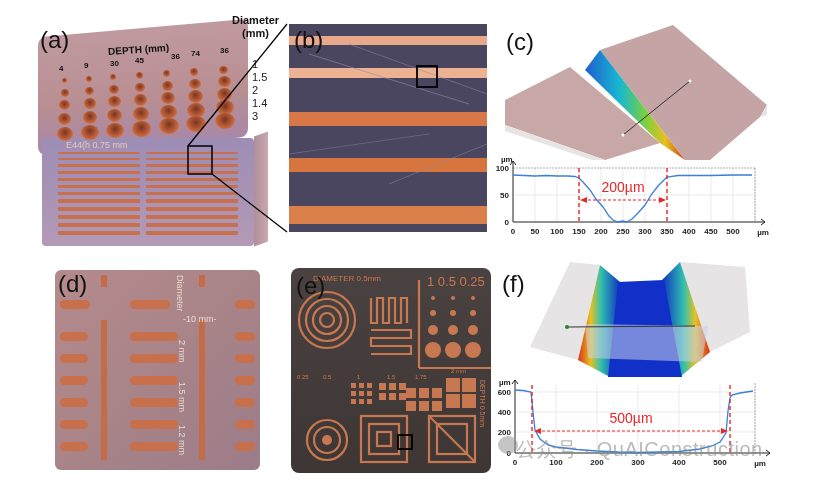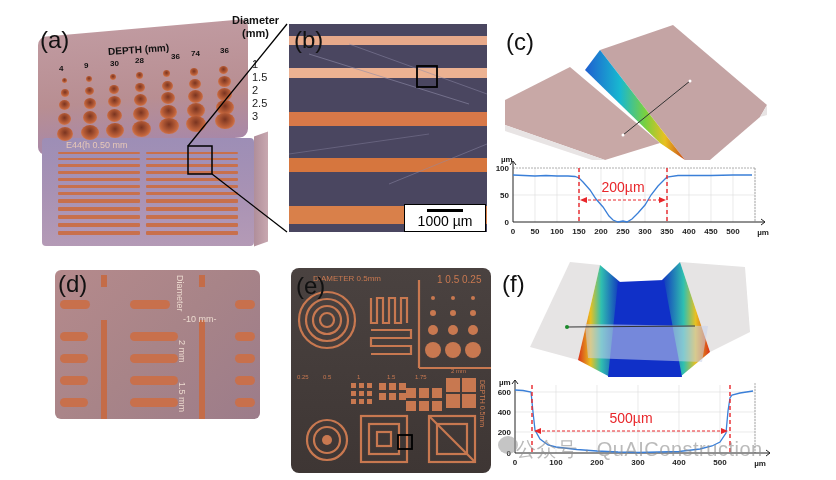--- a/index.html
+++ b/index.html
@@ -31,21 +31,21 @@
 
   
   #pc3d { left:505px; top:25px; width:262px; height:135px; }
 
   
   .chart-svg { position:absolute; }
   .watermark { position:absolute; left:516px; top:436px; font-size:20px; color:rgba(140,140,140,0.6); white-space:nowrap; letter-spacing:0.5px; }
   .wm-icon { position:absolute; left:498px; top:436px; width:20px; height:18px; border-radius:50%; background:rgba(150,150,150,0.55); }
 
   
-  #pd { left:55px; top:270px; width:205px; height:149px; background:linear-gradient(135deg,#b58a8c 0%,#a88488 50%,#9c7c8a 100%); border-radius:6px; }
+  #pd { left:55px; top:270px; width:205px; height:200px; background:linear-gradient(135deg,#b58a8c 0%,#a88488 50%,#9c7c8a 100%); border-radius:6px; }
   .dslot { position:absolute; height:9px; background:#c8704c; border-radius:5px; }
   .dvert { position:absolute; width:6px; background:#c46c48; }
   .dtext { position:absolute; color:#ecdacf; font-size:9px; writing-mode:vertical-rl; }
 
   
   #pe { left:291px; top:268px; width:200px; height:205px; background:linear-gradient(180deg,#4a4240 0%,#3e3634 100%); border-radius:8px; }
   .ecol { color:#c87850; }
 </style>
 </head>
 <body>
@@ -117,41 +117,41 @@
     <div class="groove" style="left:58px;top:207px;width:82px;height:4px"></div>
     <div class="groove" style="left:146px;top:207px;width:92px;height:4px"></div>
     <div class="groove" style="left:58px;top:215px;width:82px;height:4px"></div>
     <div class="groove" style="left:146px;top:215px;width:92px;height:4px"></div>
     <div class="groove" style="left:58px;top:223px;width:82px;height:4px"></div>
     <div class="groove" style="left:146px;top:223px;width:92px;height:4px"></div>
     <div class="groove" style="left:58px;top:231px;width:82px;height:4px"></div>
     <div class="groove" style="left:146px;top:231px;width:92px;height:4px"></div>
   </div>
 
-  <div class="abs" style="left:66px;top:140px;font-size:9px;color:#e8c8b8;">E44(h 0.50 mm</div>
+  <div class="abs" style="left:66px;top:140px;font-size:9px;color:#e8c8b8;">E44(h 0.75 mm</div>
 
   <div class="panel-label" style="left:40px;top:26px">(a)</div>
   <div class="depth-title">DEPTH (mm)</div>
   <div class="depth-num" style="left:59px;top:64px">4</div>
   <div class="depth-num" style="left:84px;top:61px">9</div>
   <div class="depth-num" style="left:110px;top:59px">30</div>
-  <div class="depth-num" style="left:135px;top:56px">28</div>
+  <div class="depth-num" style="left:135px;top:56px">45</div>
   <div class="depth-num" style="left:171px;top:52px">36</div>
   <div class="depth-num" style="left:191px;top:49px">74</div>
   <div class="depth-num" style="left:220px;top:46px">36</div>
 
   <div class="diam-title">
     <div>Diameter</div>
     <div>(mm)</div>
   </div>
   <div class="diam-list">
     <div>1</div>
     <div>1.5</div>
     <div>2</div>
-    <div>2.5</div>
+    <div>1.4</div>
     <div>3</div>
   </div>
 
   <svg class="abs" style="left:0;top:0" width="836" height="480">
     <rect x="188" y="146" width="24" height="28" fill="none" stroke="#000" stroke-width="1.5"></rect>
     <line x1="188" y1="146" x2="287" y2="24" stroke="#000" stroke-width="1.3"></line>
     <line x1="212" y1="174" x2="287" y2="232" stroke="#000" stroke-width="1.3"></line>
   </svg>
 </div>
 
@@ -161,24 +161,20 @@
   <div class="stripe" style="top:88px;height:14px;background:#d87848"></div>
   <div class="stripe" style="top:134px;height:14px;background:#d6763e"></div>
   <div class="stripe" style="top:182px;height:18px;background:#d9804a"></div>
   <svg class="abs" style="left:0;top:0" width="198" height="208">
     <line x1="20" y1="30" x2="180" y2="80" stroke="#8f8ba8" stroke-width="0.6"></line>
     <line x1="60" y1="20" x2="198" y2="70" stroke="#8f8ba8" stroke-width="0.5"></line>
     <line x1="100" y1="160" x2="198" y2="120" stroke="#8f8ba8" stroke-width="0.5"></line>
     <line x1="0" y1="130" x2="140" y2="110" stroke="#8f8ba8" stroke-width="0.4"></line>
     <rect x="128" y="42" width="20" height="21" fill="none" stroke="#000" stroke-width="1.8"></rect>
   </svg>
-  <div class="scalebox">
-    <div class="scalebar"></div>
-    <div class="scaletext">1000 µm</div>
-  </div>
 </div>
 <div class="panel-label" style="left:294px;top:26px">(b)</div>
 
 <svg class="abs" id="pc3d" viewBox="0 0 262 135">
   <defs>
     <linearGradient id="cband" x1="0" y1="0" x2="1" y2="0">
       <stop offset="0" stop-color="#1e5fd0"></stop>
       <stop offset="0.35" stop-color="#18b8d0"></stop>
       <stop offset="0.6" stop-color="#78d040"></stop>
       <stop offset="0.8" stop-color="#e8c020"></stop>
@@ -336,21 +332,21 @@
       <rect x="88" y="115" width="7" height="7"></rect>
         <rect x="98" y="115" width="7" height="7"></rect>
         <rect x="108" y="115" width="7" height="7"></rect>
       <rect x="88" y="125" width="7" height="7"></rect>
         <rect x="98" y="125" width="7" height="7"></rect>
         <rect x="108" y="125" width="7" height="7"></rect>
     </g>
     <rect x="107" y="167" width="14" height="14" fill="none" stroke="#000" stroke-width="1.8"></rect>
   </svg>
   <div class="abs ecol" style="left:22px;top:6px;font-size:8px">DIAMETER 0.5mm</div>
-  <div class="abs ecol" style="left:146px;top:6px;font-size:10px">1  0.5 0.25</div>
+  <div class="abs ecol" style="left:136px;top:6px;font-size:13px">1  0.5 0.25</div>
   <div class="abs ecol" style="left:6px;top:106px;font-size:6px">0.25</div>
   <div class="abs ecol" style="left:32px;top:106px;font-size:6px">0.5</div>
   <div class="abs ecol" style="left:66px;top:106px;font-size:6px">1</div>
   <div class="abs ecol" style="left:96px;top:106px;font-size:6px">1.5</div>
   <div class="abs ecol" style="left:124px;top:106px;font-size:6px">1.75</div>
   <div class="abs ecol" style="left:160px;top:100px;font-size:6px">2 mm</div>
   <div class="abs ecol" style="left:188px;top:112px;font-size:7px;writing-mode:vertical-rl">DEPTH 0.5mm</div>
 </div>
 <div class="panel-label" style="left:296px;top:272px;color:#111">(e)</div>
 

